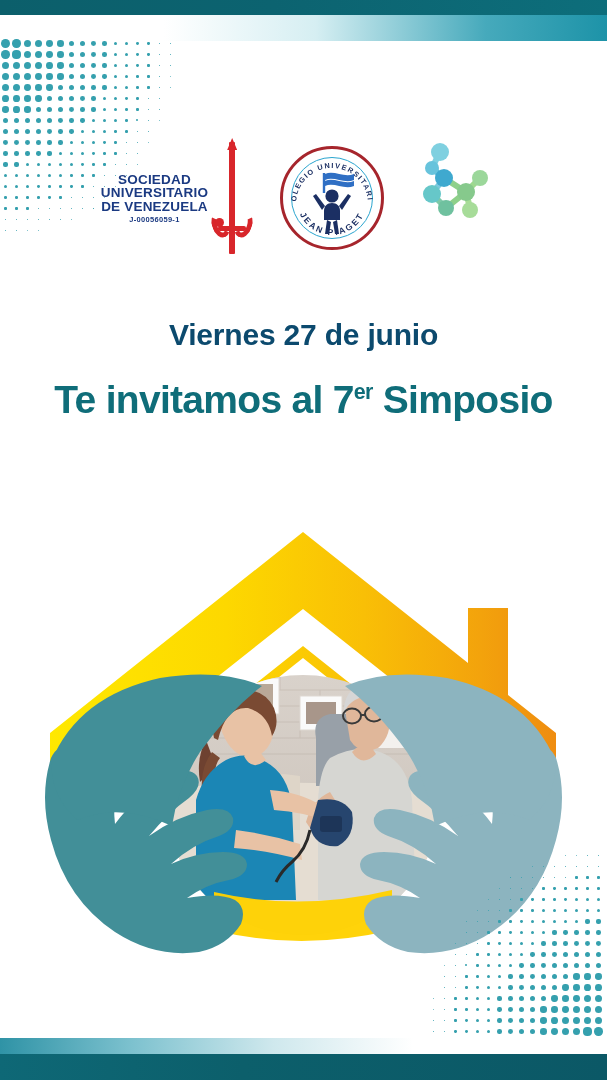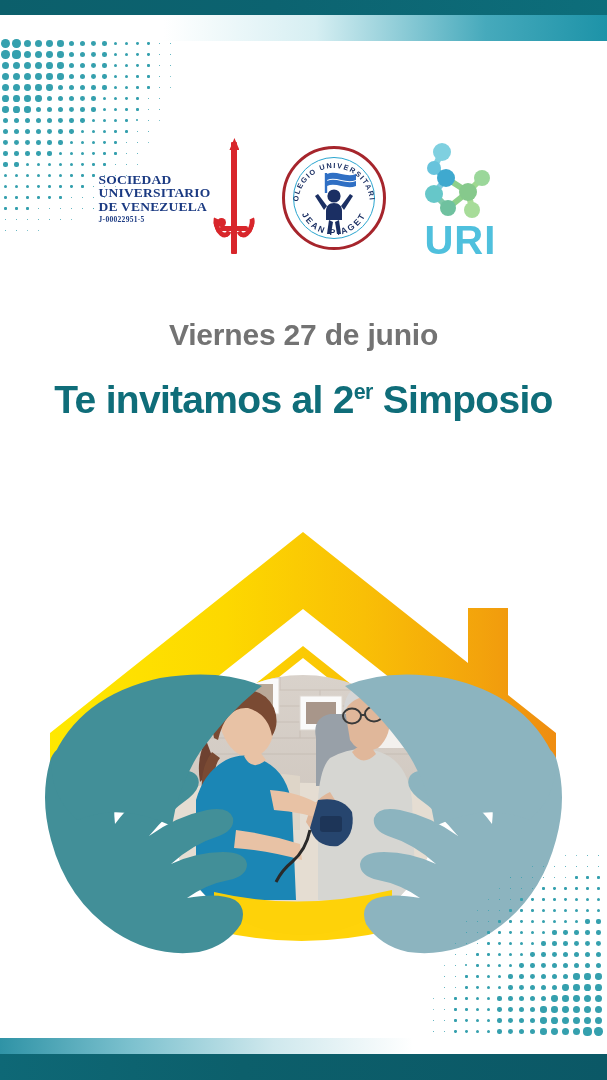--- a/index.html
+++ b/index.html
@@ -37,21 +37,21 @@
   #halftone-br { right:0; bottom:26px; width:190px; height:215px; }
 
   
   .logos {
     position:absolute; left:0; top:128px; width:607px; height:140px;
     display:flex; align-items:center; justify-content:center; gap:26px;
   }
 
   
   .sav { display:flex; align-items:center; gap:2px; }
-  .sav-text { text-align:left; line-height:1.02;font-family:Liberation Serif, serif; }
+  .sav-text { text-align:center; line-height:1.02; }
   .sav-text .l {
     font-weight:bold; color:#1b3a82; font-size:13.5px; letter-spacing:.2px;
     white-space:nowrap; display:block;
   }
   .sav-text .rif {
     font-weight:bold; color:#1b3a82; font-size:7.5px; letter-spacing:.3px;
     display:block; margin-top:2px;
   }
   .sav-mark { position:relative; width:44px; height:120px; }
   .sav-mark .blade {
@@ -98,21 +98,21 @@
   .uri svg { position:absolute; left:0; top:0; }
   .uri-word {
     position:absolute; left:0; bottom:-2px; width:96px; text-align:center;
     font-size:40px; font-weight:bold; color:#4fc0dd; letter-spacing:1px;
     line-height:1;
   }
 
   
   .date-line {
     position:absolute; left:0; top:318px; width:607px; text-align:center;
-    font-size:30px; font-weight:bold; color:#737373; letter-spacing:-.2px;
+    font-size:30px; font-weight:bold; color:#0c4a6e; letter-spacing:-.2px;
   }
   .title-block {
     position:absolute; left:0; top:378px; width:607px; text-align:center;
     color:#0f6d79; font-weight:bold; font-size:39px; line-height:1.14;
     letter-spacing:-.7px;
   }
   .title-block sup { font-size:.55em; vertical-align:super; line-height:0; }
 
   
   .illu { position:absolute; left:0; top:500px; width:607px; height:520px; }
@@ -361,21 +361,21 @@
       <div class="dot" style="width: 0.822337px; height: 0.822337px; left: 38.0888px; top: 192.089px; background: rgb(53, 160, 174);"></div>
     </div>
 
   <div class="logos">
 
     <div class="sav">
       <div class="sav-text">
         <span class="l">SOCIEDAD</span>
         <span class="l">UNIVERSITARIO</span>
         <span class="l">DE VENEZUELA</span>
-        <span class="rif">J-00022951-5</span>
+        <span class="rif">J-00056059-1</span>
       </div>
       <div class="sav-mark">
         <div class="blade-tip"></div>
         <div class="blade"></div>
         <div class="crabL"></div>
         <div class="crabR"></div>
         <div class="crabBar"></div>
         <div class="crabDot"></div>
       </div>
     </div>
@@ -424,29 +424,28 @@
         <line x1="36" y1="70" x2="56" y2="54" stroke="#8ed08a" stroke-width="6"></line>
         <circle cx="30" cy="14" r="9" fill="#7fd0e0"></circle>
         <circle cx="22" cy="30" r="7" fill="#67c3dc"></circle>
         <circle cx="34" cy="40" r="9" fill="#3fa9cf"></circle>
         <circle cx="22" cy="56" r="9" fill="#66c7c9"></circle>
         <circle cx="70" cy="40" r="8" fill="#9bd79a"></circle>
         <circle cx="56" cy="54" r="9" fill="#86c98c"></circle>
         <circle cx="36" cy="70" r="8" fill="#6fc19f"></circle>
         <circle cx="60" cy="72" r="8" fill="#a7dc99"></circle>
       </svg>
-      <div class="uri-word">URI</div>
     </div>
 
   </div>
 
   <div class="date-line">Viernes 27 de junio</div>
 
   <div class="title-block">
-    <div><span>Te invitamos al 2</span><sup>er</sup><span> Simposio</span></div>
+    <div><span>Te invitamos al 7</span><sup>er</sup><span> Simposio</span></div>
   </div>
 
   <div class="illu">
     <svg viewBox="0 0 607 520">
       <defs>
         <linearGradient id="roofGrad" x1="0" y1="0" x2="1" y2="0">
           <stop offset="0%" stop-color="#ffe800"></stop>
           <stop offset="35%" stop-color="#fdd800"></stop>
           <stop offset="62%" stop-color="#f9bf06"></stop>
           <stop offset="85%" stop-color="#f3a30c"></stop>

